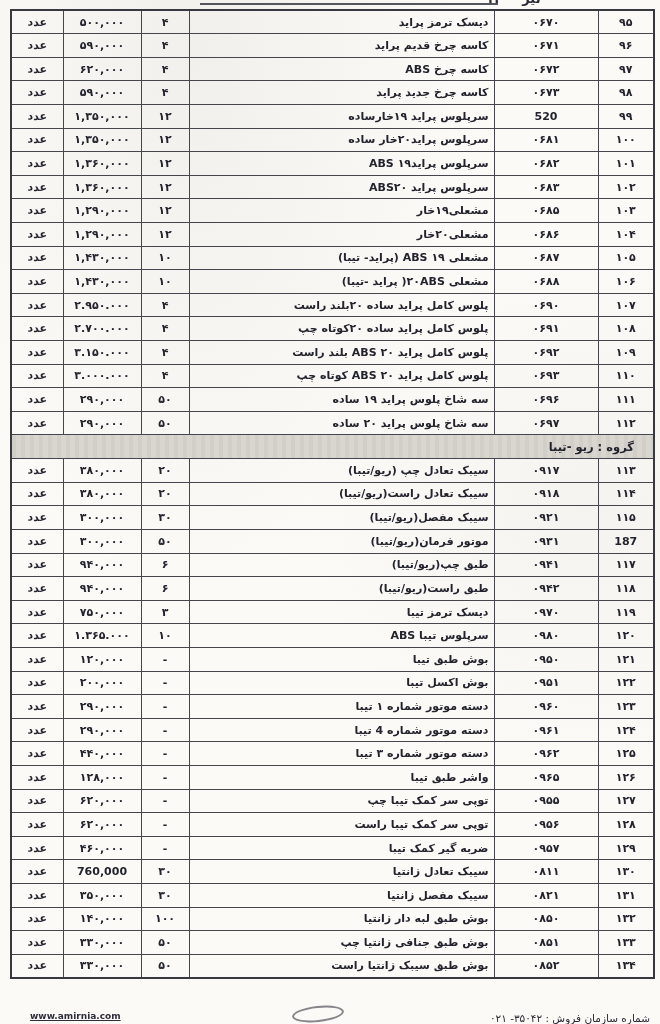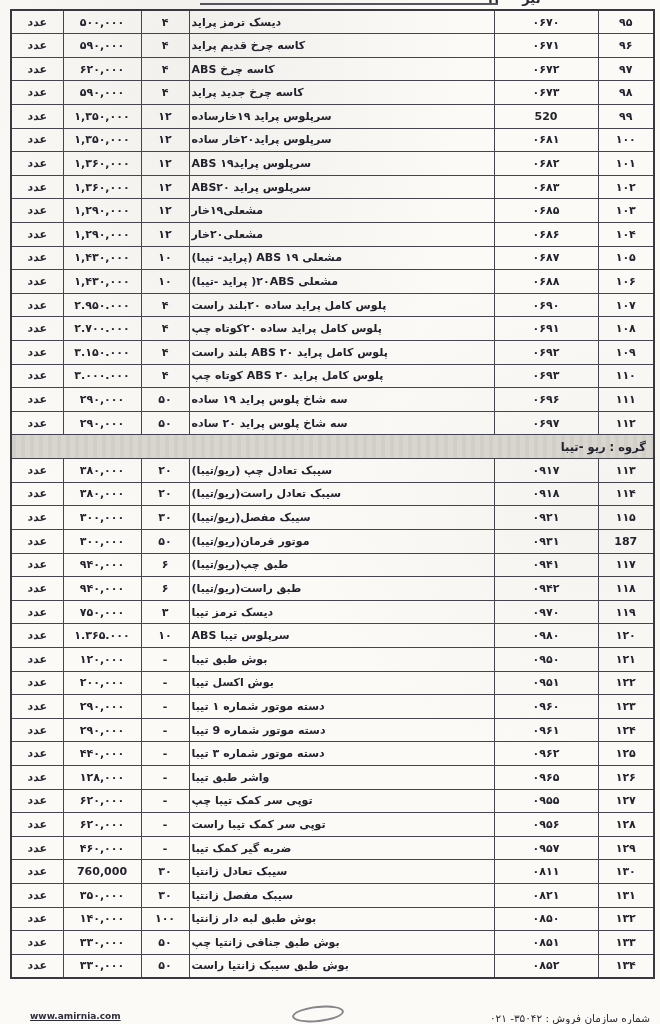--- a/index.html
+++ b/index.html
@@ -31,26 +31,26 @@
     border:2px solid #38383f;
   }
   .price-table td {
     border:1px solid #45454e;
     height:23.62px;
     font-size:11px; font-weight:bold;
     text-align:center; vertical-align:middle;
     padding:0 2px; overflow:hidden; white-space:nowrap;
     color:#23232e;
   }
-  .price-table td.c-name { text-align:left; padding-right:5px; }
+  .price-table td.c-name { text-align:right; padding-right:5px; }
   .price-table tr.group-row td {
     background:
       repeating-linear-gradient(90deg, rgba(90,90,85,0.06) 0 4px, rgba(0,0,0,0) 4px 9px),
       #d9d6cf;
-    text-align:right; padding-right:7px; font-size:11.5px;
+    text-align:right; padding-right:19px; font-size:11.5px;
   }
   .footer-website {
     position:absolute; left:30px; top:1011px;
     direction:ltr; font-size:9px; font-weight:bold;
     color:#2e2e3a; text-decoration:underline;
   }
   .signature {
     position:absolute; left:292px; top:1006px;
     width:52px; height:16px;
     border:2px solid #5d5d66; border-radius:50%;
@@ -310,21 +310,21 @@
           <td class="c-no">۱۲۳</td>
           <td class="c-code">۰۹۶۰</td>
           <td class="c-name">دسته موتور شماره ۱ تیبا</td>
           <td class="c-qty">-</td>
           <td class="c-price">۲۹۰,۰۰۰</td>
           <td class="c-unit">عدد</td>
         </tr>
         <tr>
           <td class="c-no">۱۲۴</td>
           <td class="c-code">۰۹۶۱</td>
-          <td class="c-name">دسته موتور شماره 9 تیبا</td>
+          <td class="c-name">دسته موتور شماره 4 تیبا</td>
           <td class="c-qty">-</td>
           <td class="c-price">۲۹۰,۰۰۰</td>
           <td class="c-unit">عدد</td>
         </tr>
         <tr>
           <td class="c-no">۱۲۵</td>
           <td class="c-code">۰۹۶۲</td>
           <td class="c-name">دسته موتور شماره ۳ تیبا</td>
           <td class="c-qty">-</td>
           <td class="c-price">۴۴۰,۰۰۰</td>

